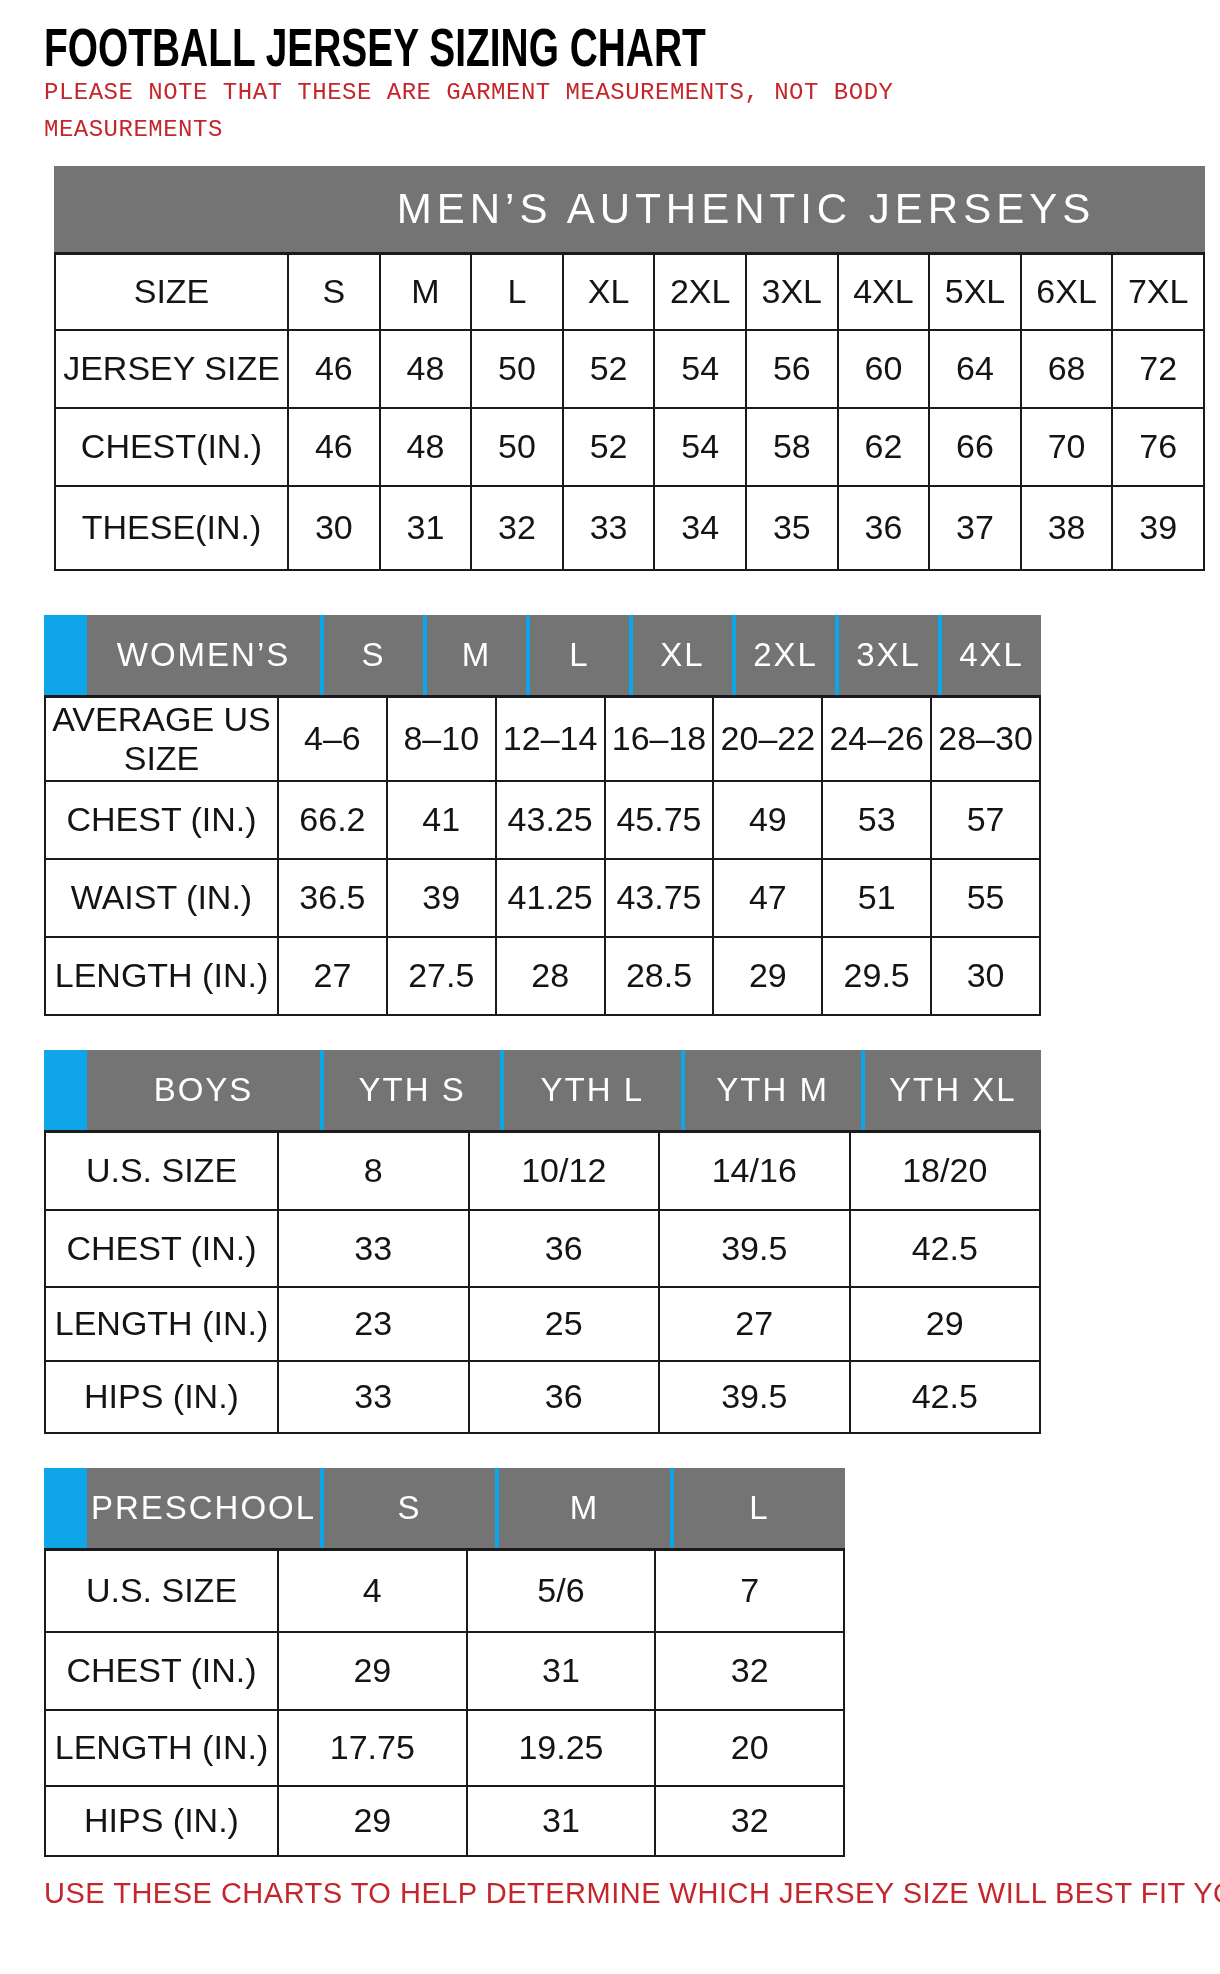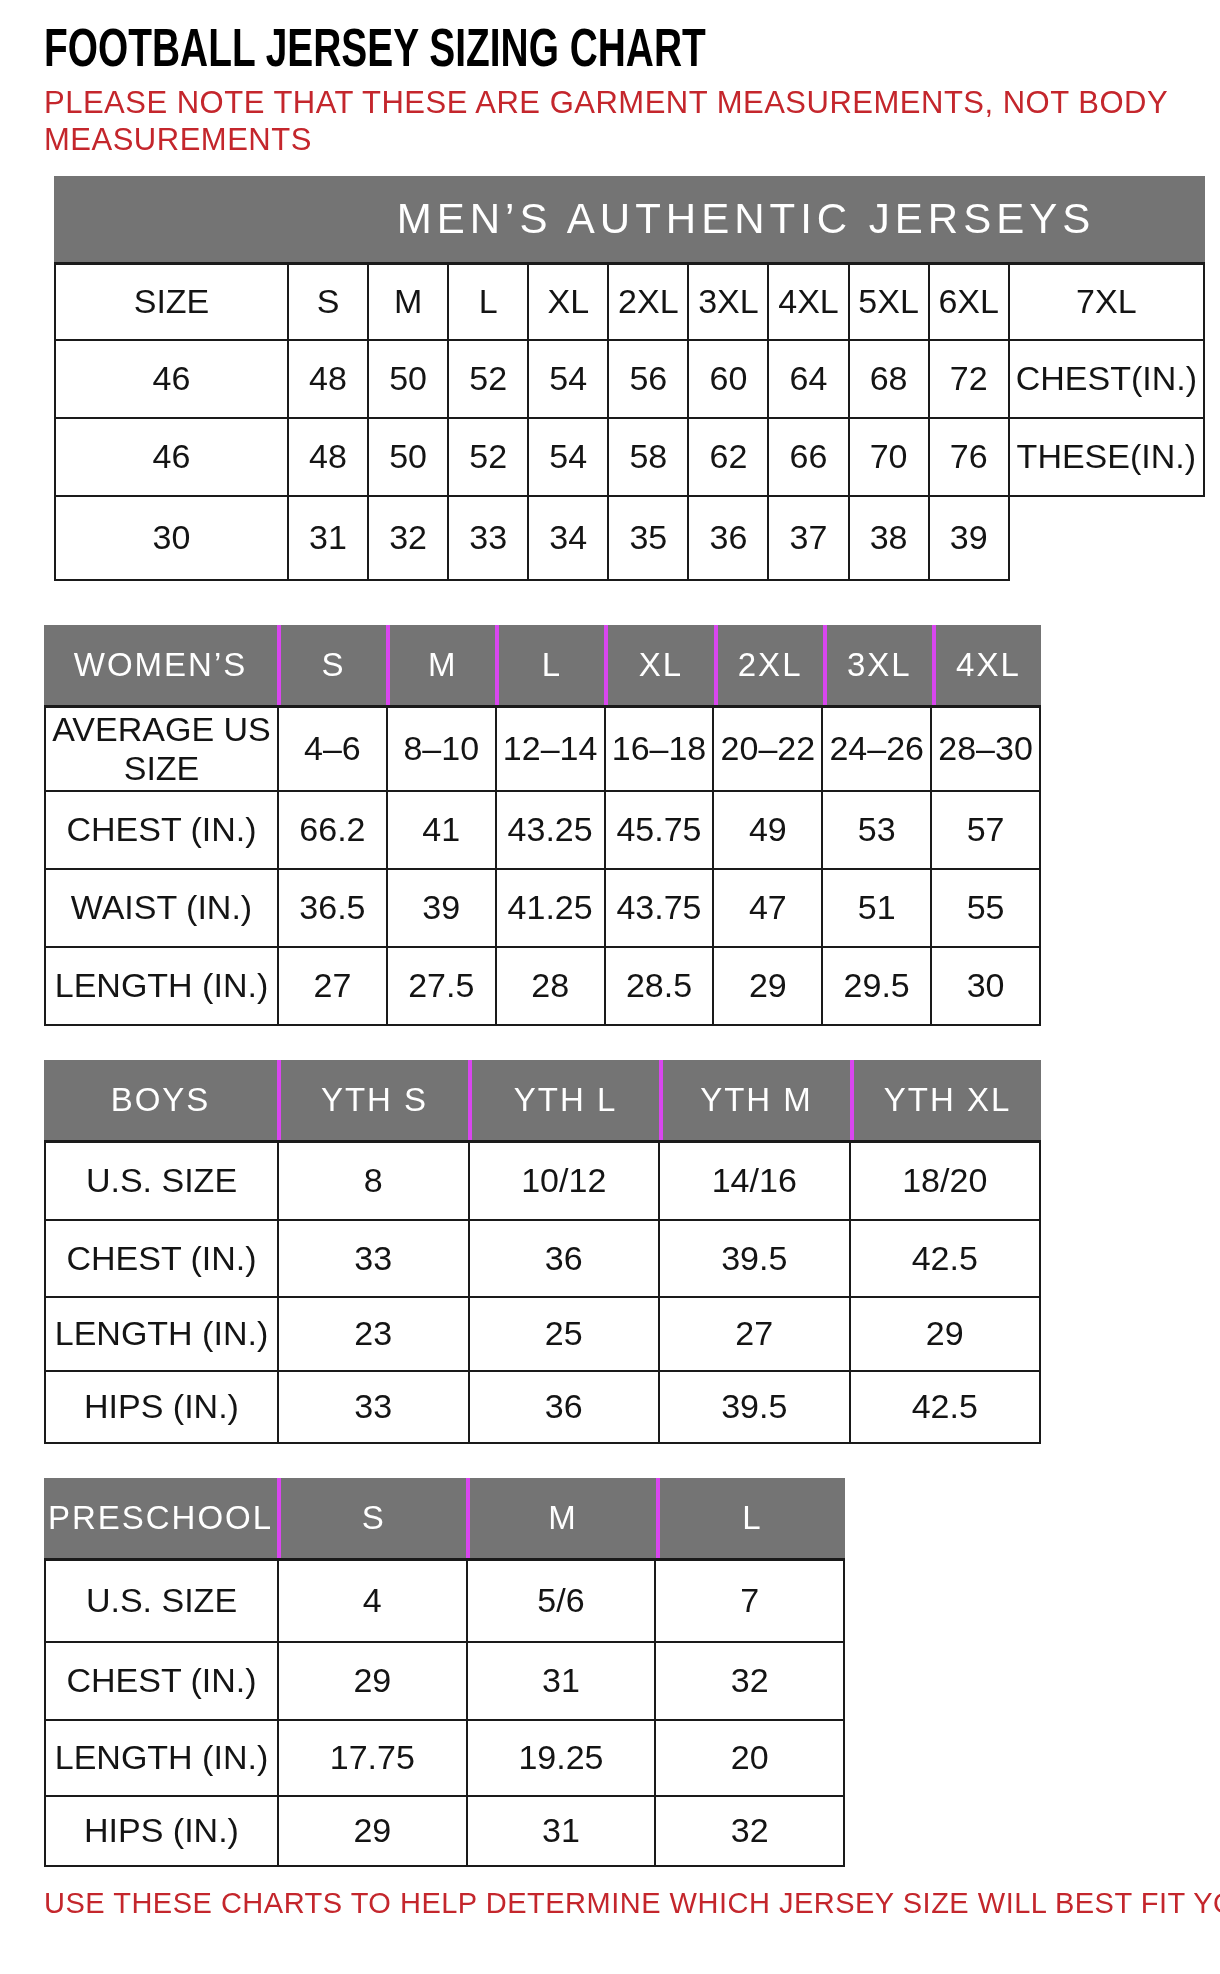--- a/index.html
+++ b/index.html
@@ -22,36 +22,35 @@
     font-size:54px;font-weight:700;line-height:1;color:#000;
     white-space:nowrap;
   }
   h1.title .title-inner{
     display:inline-block;transform:scaleX(0.72);transform-origin:left center;
     letter-spacing:0px;
   }
 
   
   .note{
-    margin-top:10px;
     color:var(--red);
-    font-size:31px;line-height:37px;letter-spacing:0.5px;
+    font-size:24px;line-height:37px;letter-spacing:0.5px;font-family:Liberation Mono, monospace;
   }
 
   
   .tbl{--labelw:233px;}
   .banner{
     height:86px;background:var(--gray);color:#fff;
     display:flex;align-items:center;justify-content:center;
     padding-left:var(--labelw);
     font-size:42px;letter-spacing:5px;white-space:nowrap;
   }
   .grid{display:grid;}
   .ghead{
-    height:80px;column-gap:4px;background:#d946ef;
+    height:80px;column-gap:4px;background:#0ea5e9;padding-left:43px;
   }
   .ghead .hcell{
     background:var(--gray);color:#fff;
     display:flex;align-items:center;justify-content:center;
     font-size:33px;letter-spacing:2px;white-space:nowrap;
   }
   .body{
     border-left:2px solid var(--line);
     border-top:3px solid var(--line);
     background:#fff;
@@ -104,20 +103,21 @@
         <div class="cell">S</div>
         <div class="cell">M</div>
         <div class="cell">L</div>
         <div class="cell">XL</div>
         <div class="cell">2XL</div>
         <div class="cell">3XL</div>
         <div class="cell">4XL</div>
         <div class="cell">5XL</div>
         <div class="cell">6XL</div>
         <div class="cell">7XL</div>
+        <div class="cell label">JERSEY SIZE</div>
         <div class="cell">46</div>
         <div class="cell">48</div>
         <div class="cell">50</div>
         <div class="cell">52</div>
         <div class="cell">54</div>
         <div class="cell">56</div>
         <div class="cell">60</div>
         <div class="cell">64</div>
         <div class="cell">68</div>
         <div class="cell">72</div>

